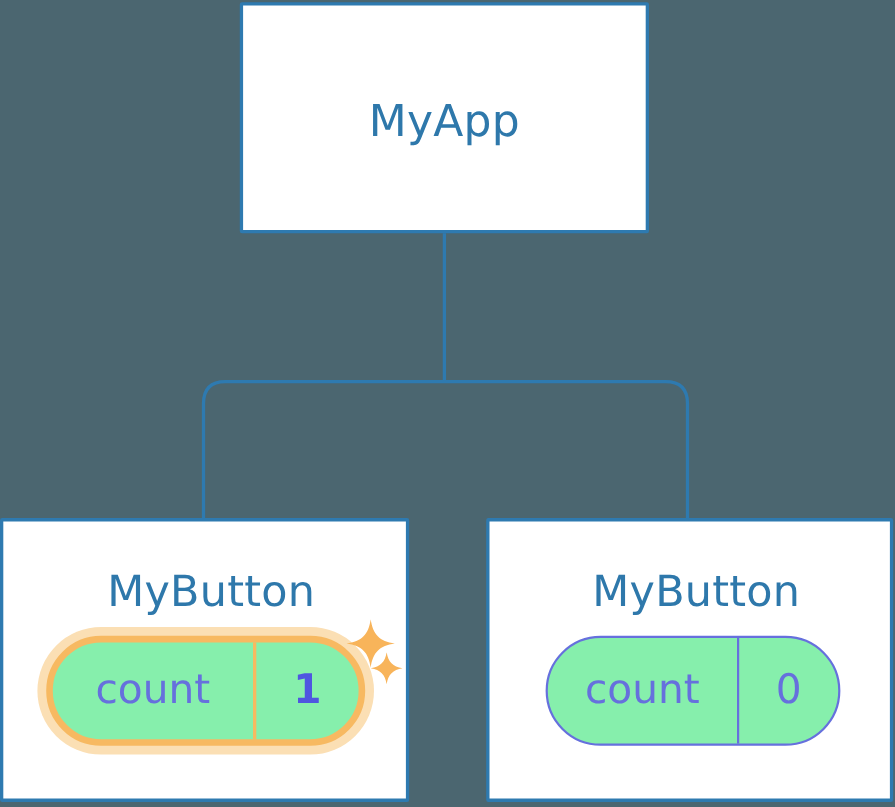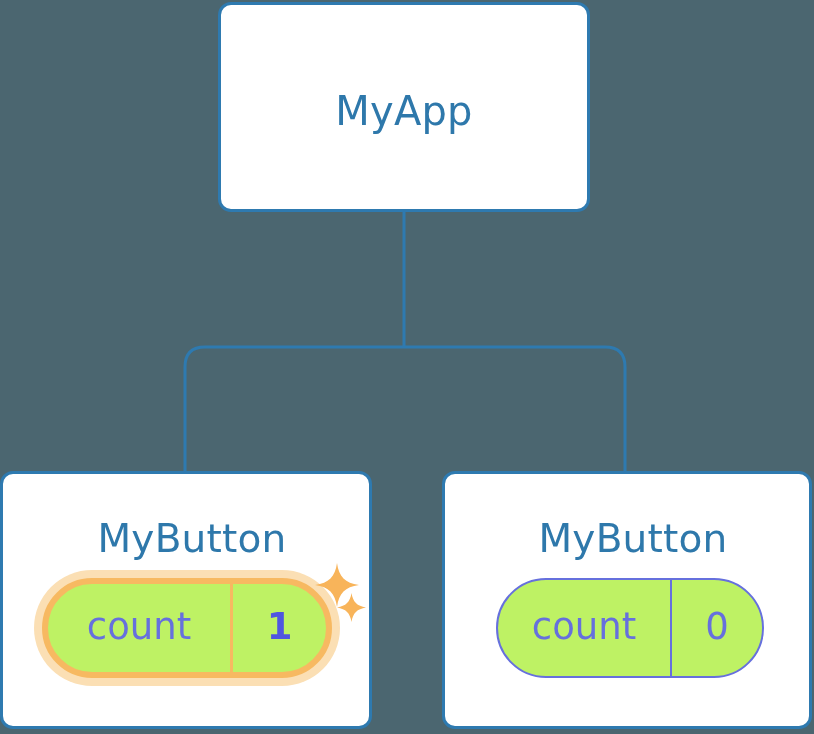--- a/index.html
+++ b/index.html
@@ -27,21 +27,21 @@
     width: 814px;
     height: 734px;
     pointer-events: none;
   }
 
   
   .node {
     position: absolute;
     background: #ffffff;
     border: 3px solid #2e7ab0;
-    border-radius: 13px;
+    border-radius: 2px;
     box-sizing: border-box;
   }
   .node-root {
     left: 218px;
     top: 2px;
     width: 372px;
     height: 210px;
   }
   .node-child-left {
     left: 0px;
@@ -91,21 +91,21 @@
     left: 51px;
   }
 
   .pill {
     position: relative;
     display: flex;
     align-items: stretch;
     height: 100px;
     box-sizing: border-box;
     border-radius: 50px;
-    background: #bef264;
+    background: #86efac;
   }
   .pill-plain {
     width: 268px;
     border: 2px solid #6670dd;
   }
   .pill-highlight {
     width: 290px;
     border: 6px solid #f5b košt;
   }
   

